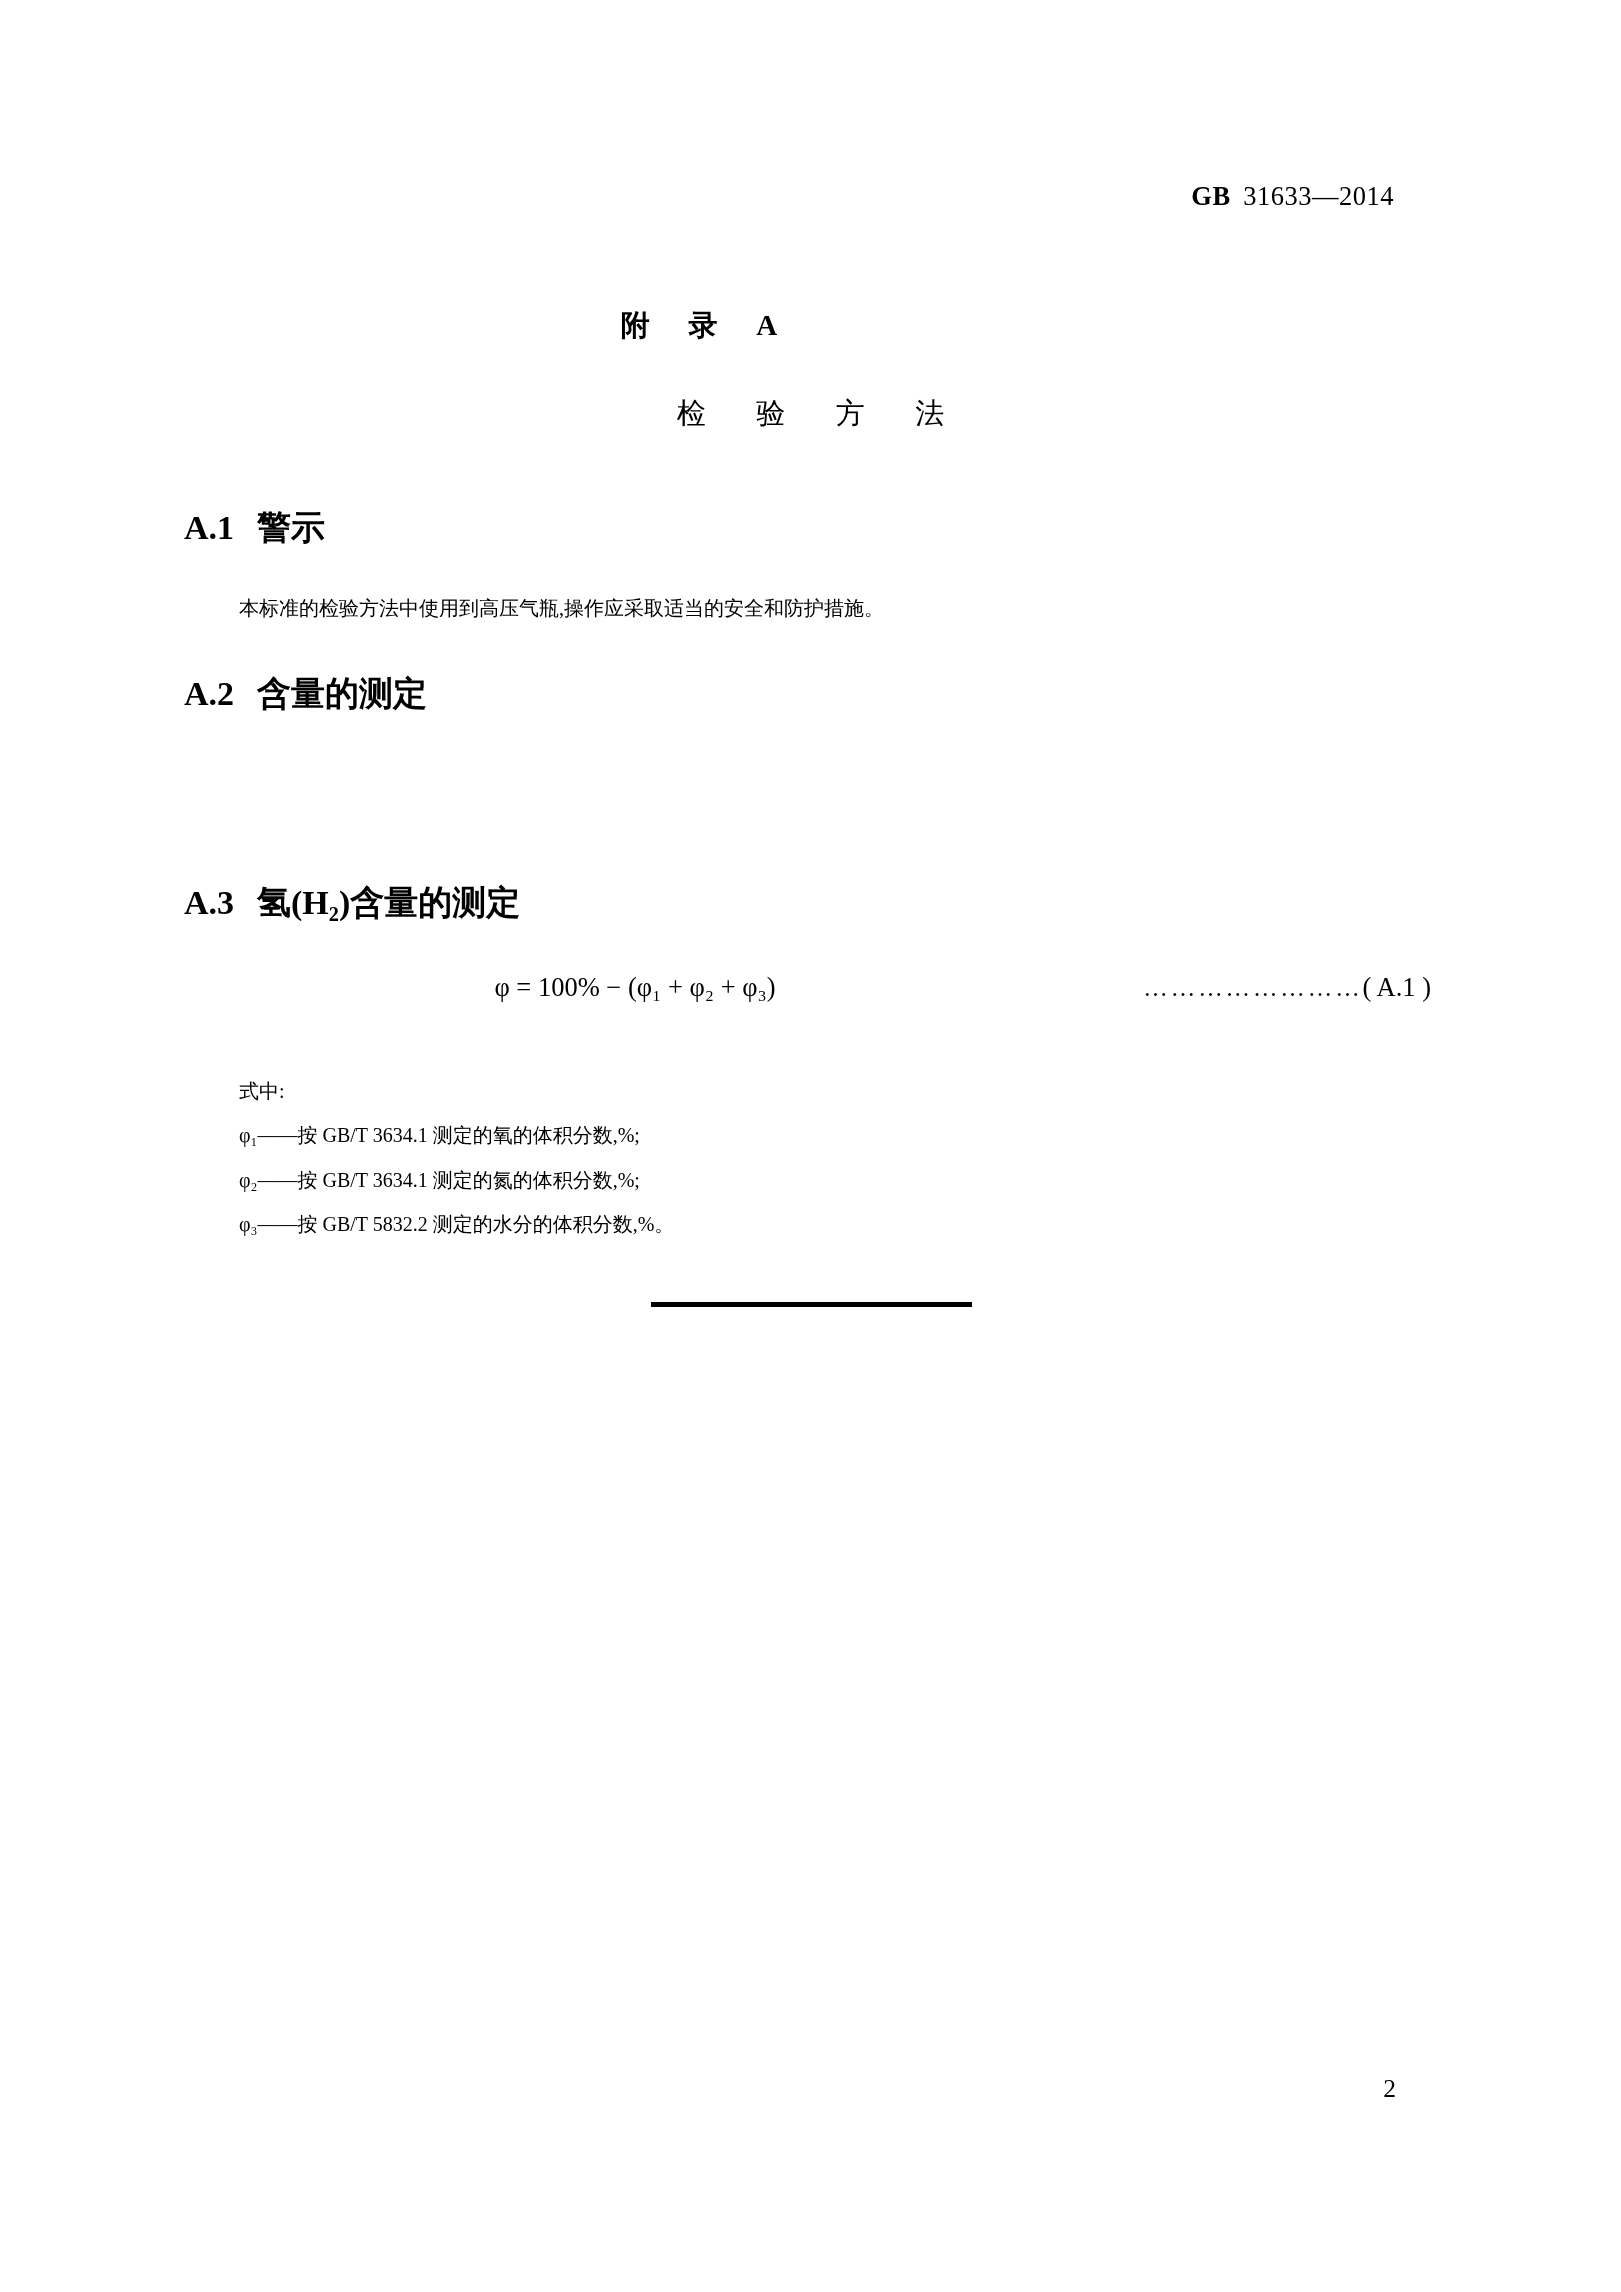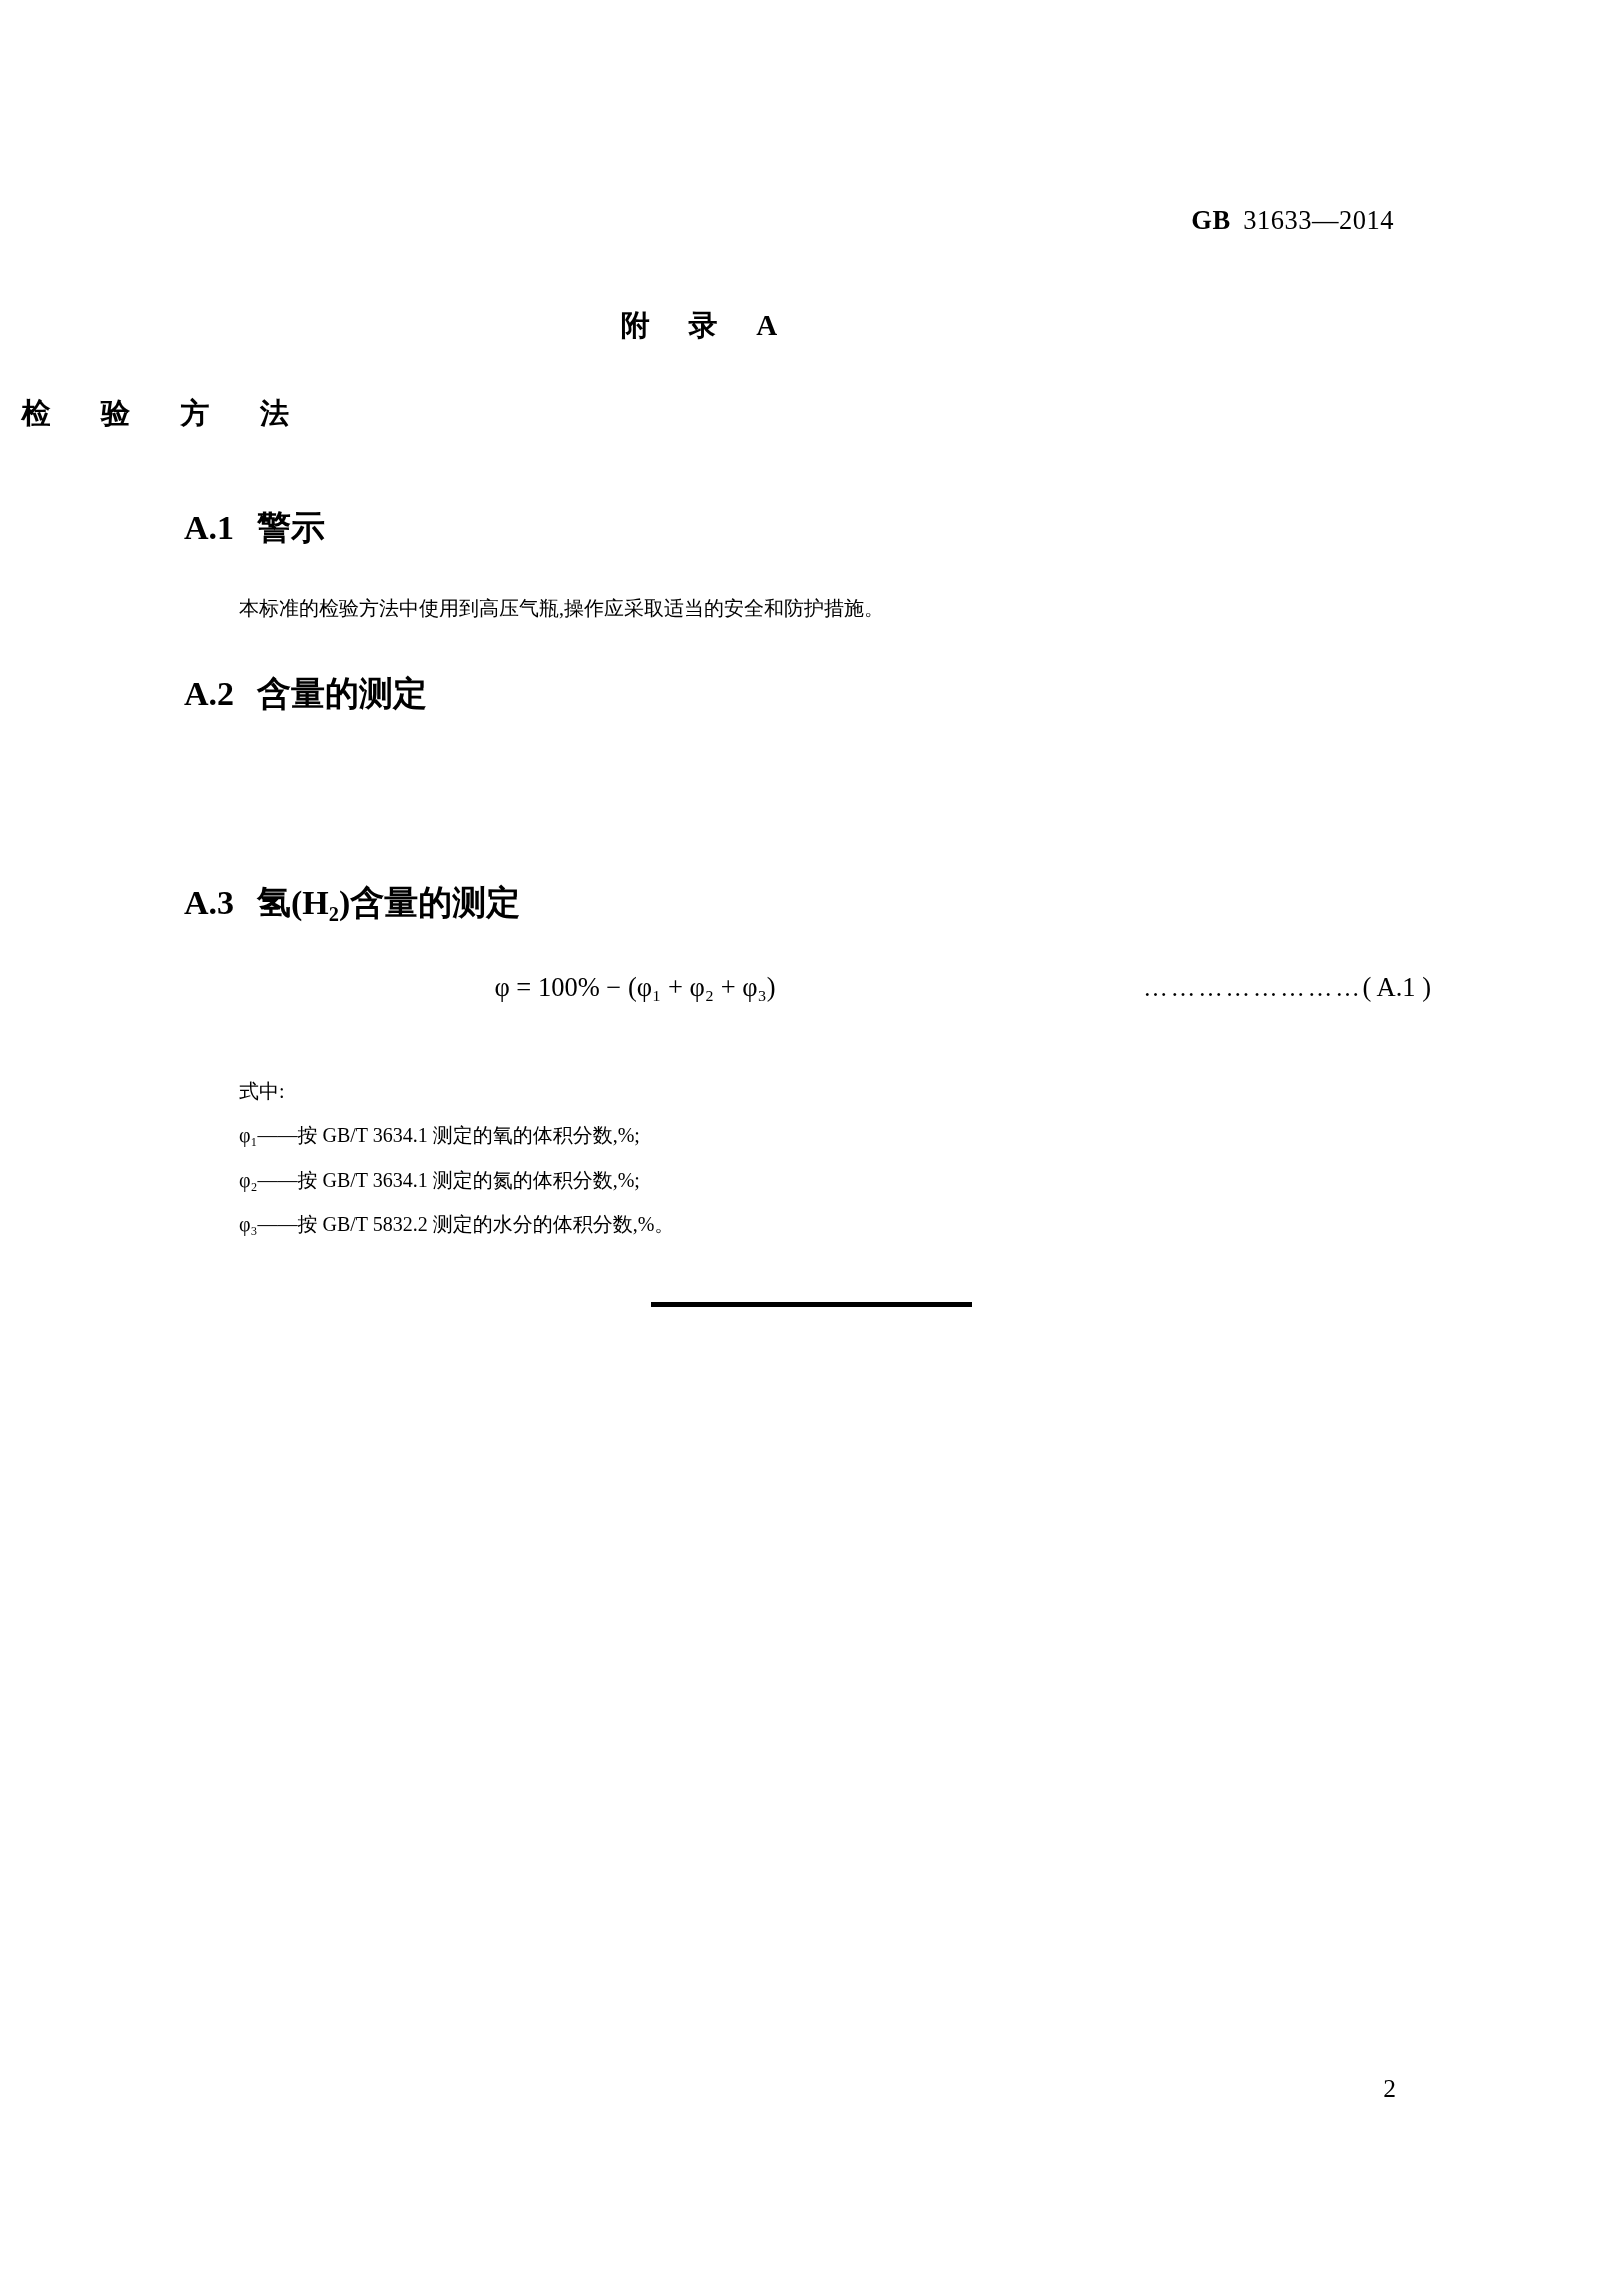--- a/index.html
+++ b/index.html
@@ -20,21 +20,20 @@
   }
 
   
   .std-header {
     position: absolute;
     top: 181px;
     right: 227px;
     font-size: 26.5px;
     letter-spacing: 0.5px;
     white-space: nowrap;
-    margin-top: 24px;
   }
   .std-header .std-code {
     font-weight: bold;
     margin-right: 12.7px;
   }
 
   
   .annex-title {
     position: absolute;
     top: 306px;
@@ -44,22 +43,23 @@
     font-size: 29px;
     font-weight: bold;
     letter-spacing: 15.7px;
     text-indent: 15.7px;
   }
   .annex-subtitle {
     position: absolute;
     top: 394px;
     left: 0;
     width: 1621px;
+    text-align: center;
     font-size: 29px;
-    font-weight: bold;
+    font-weight: normal;
     letter-spacing: 21.6px;
     text-indent: 21.6px;
   }
 
   
   .clause-heading {
     position: absolute;
     left: 184px;
     font-size: 34px;
     font-weight: bold;

